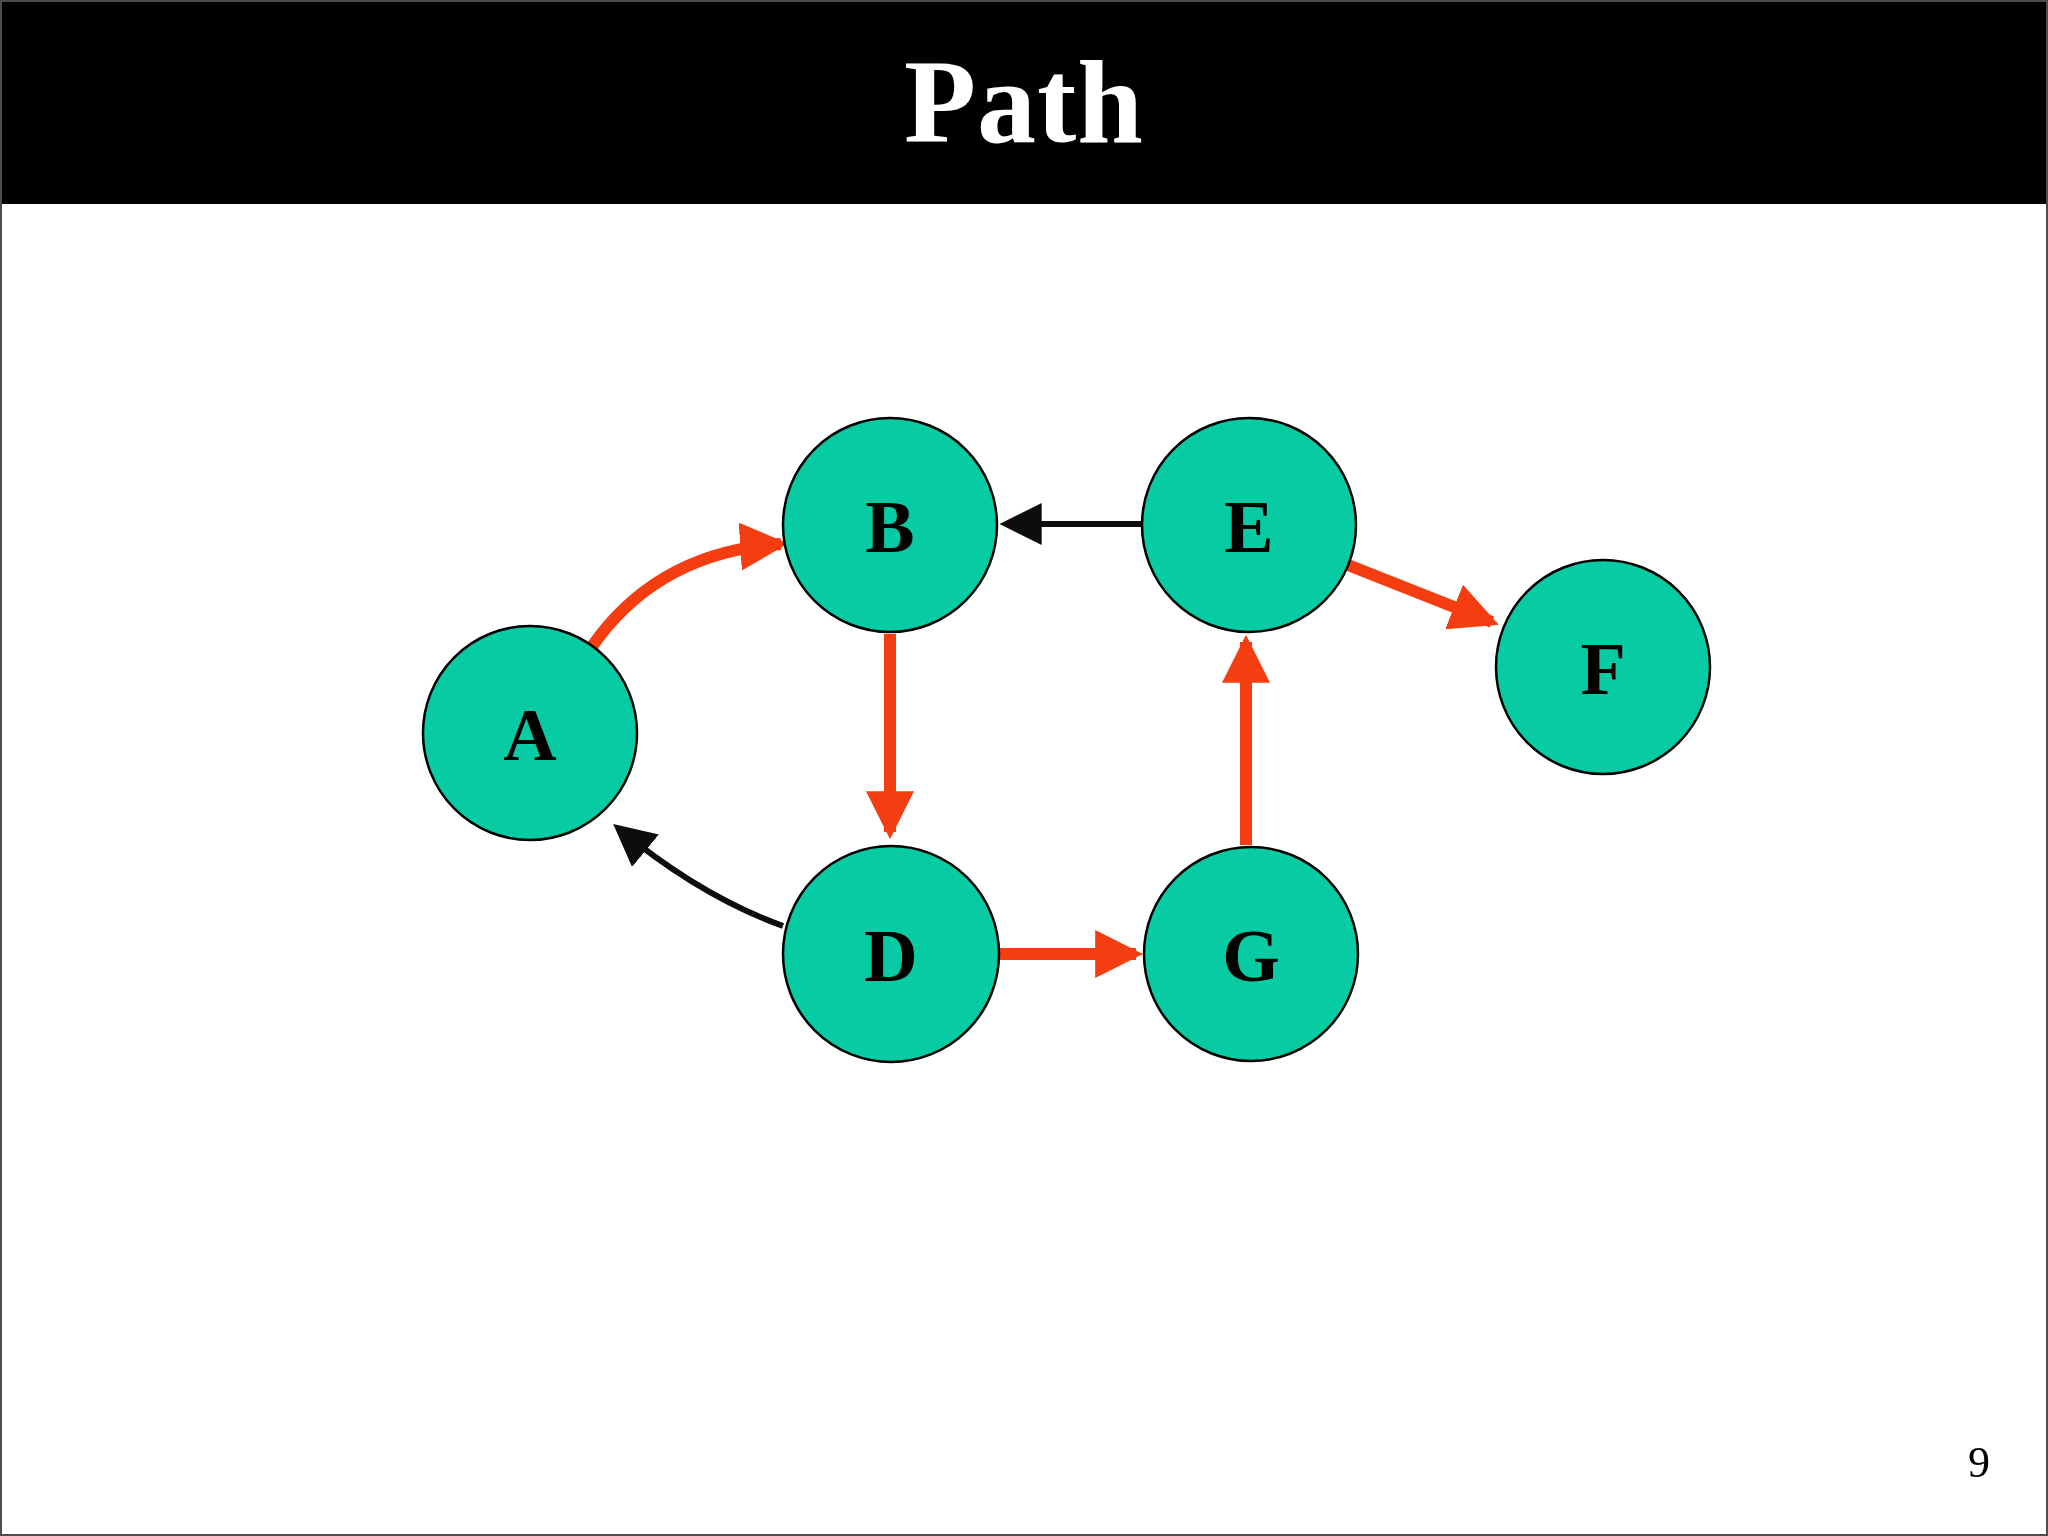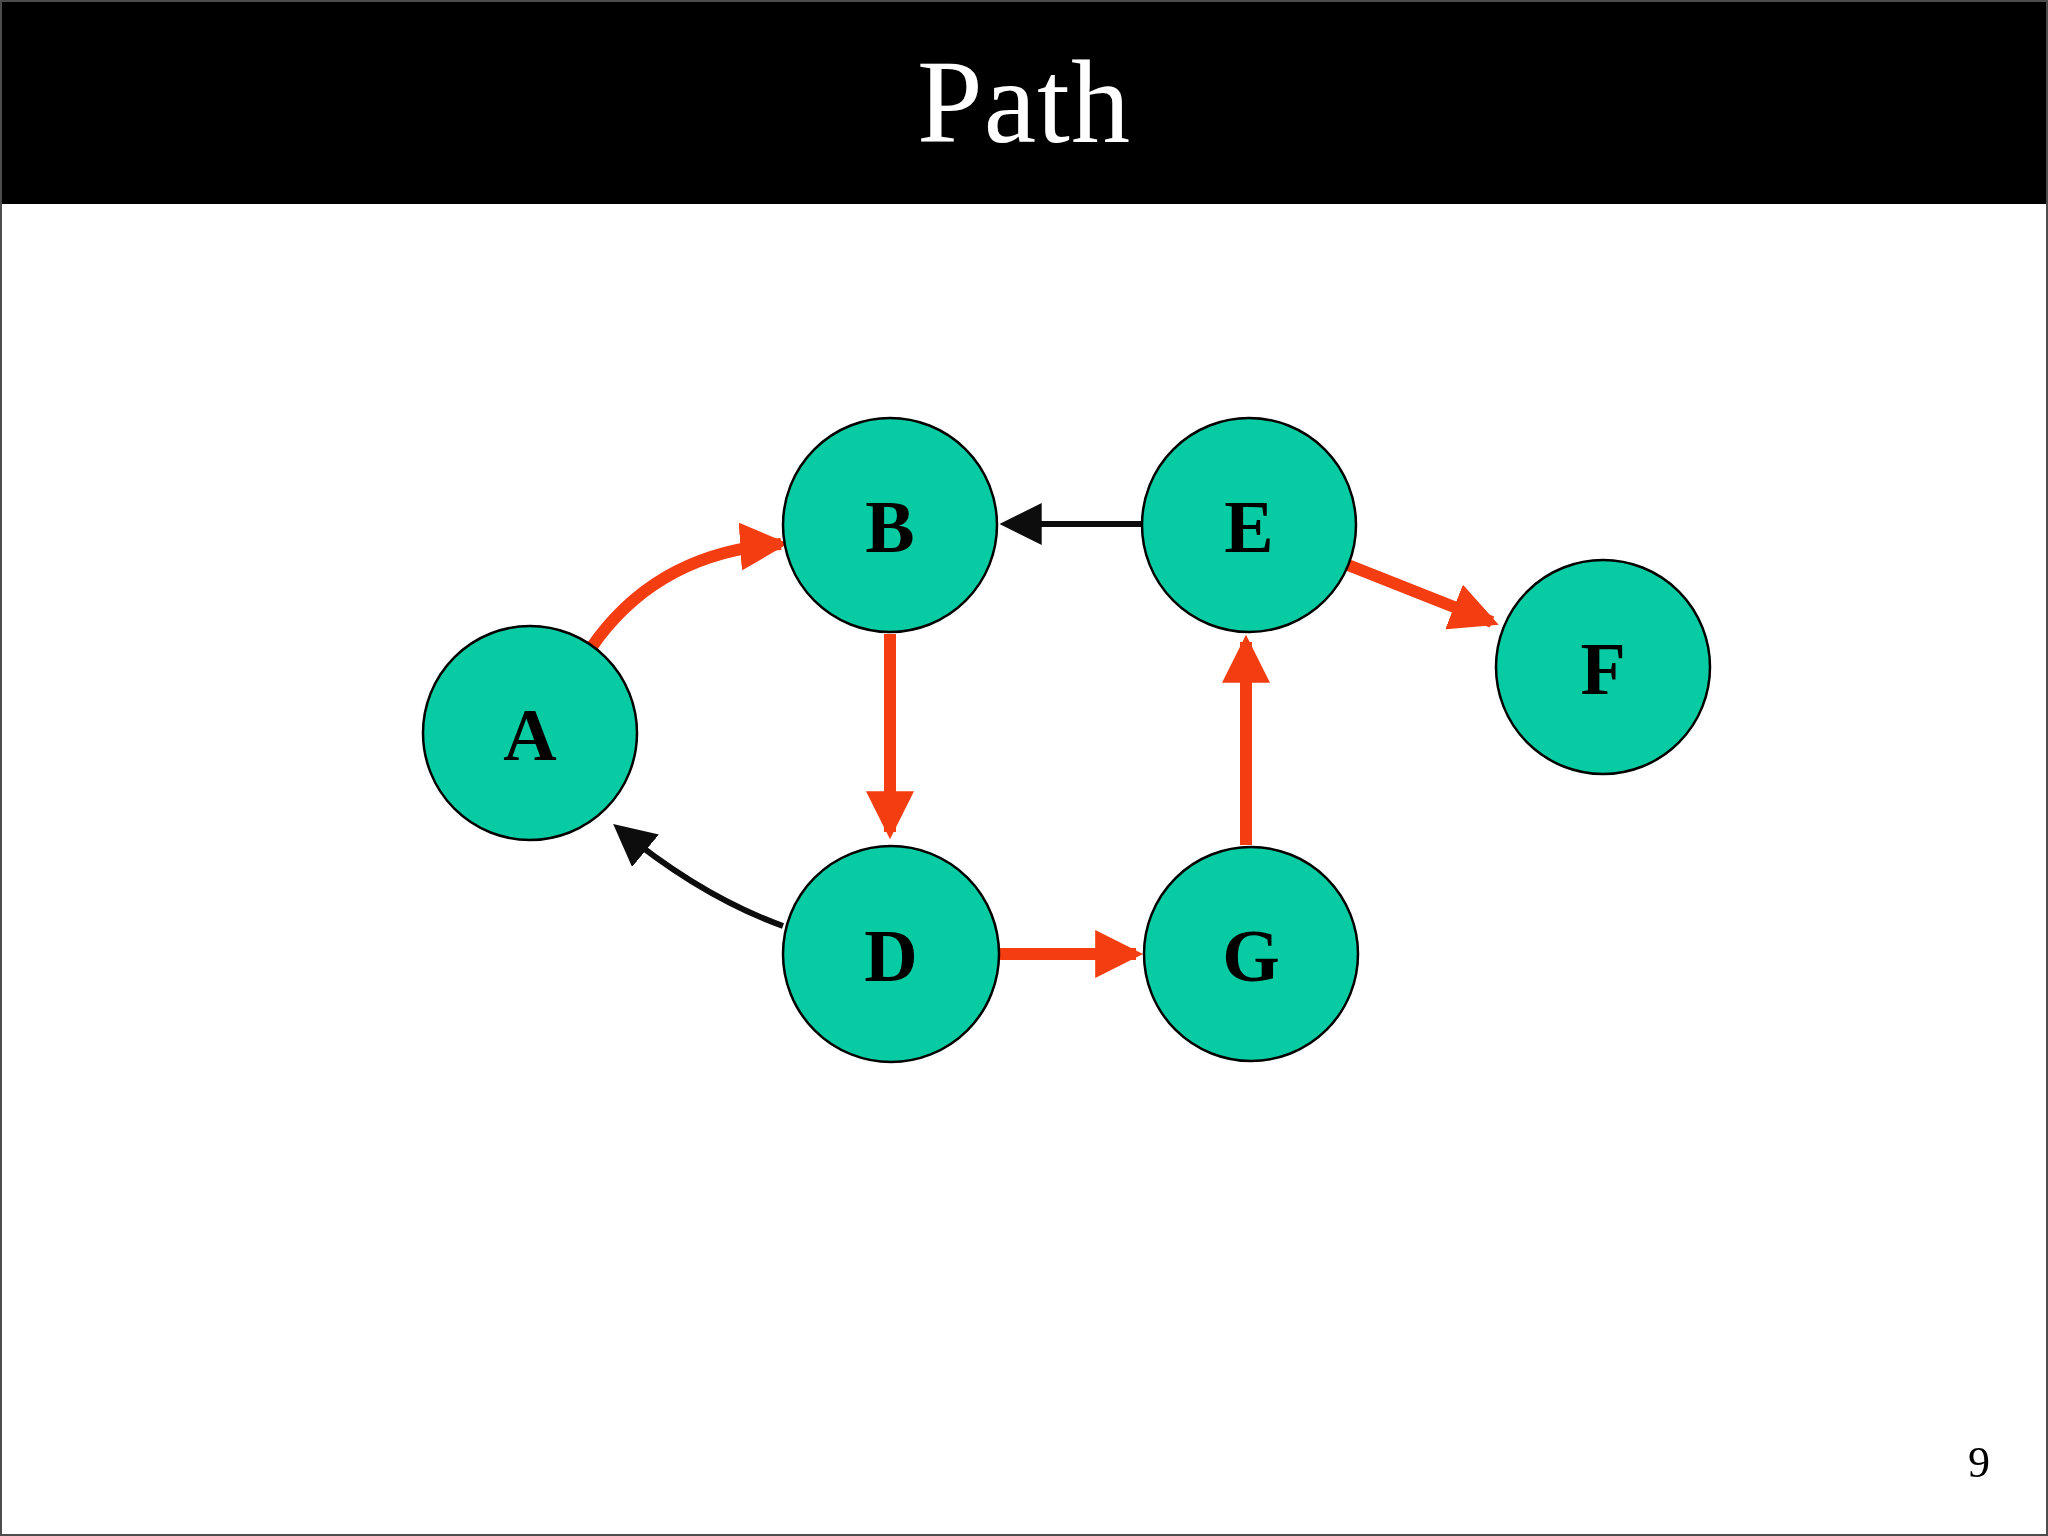--- a/index.html
+++ b/index.html
@@ -32,21 +32,21 @@
     top:0;left:0;right:0;
     height:202px;
     background:var(--header-bg);
     display:flex;
     align-items:center;
     justify-content:center;
   }
   .title-bar h1{
     color:var(--header-text);
     font-size:118px;
-    font-weight:400;
+    font-weight:700;
     letter-spacing:1px;
   }
   .canvas{
     position:absolute;
     top:202px;left:0;
     width:2048px;
     height:1334px;
   }
   .canvas svg{display:block;width:2048px;height:1334px;}
   .node-circle{

